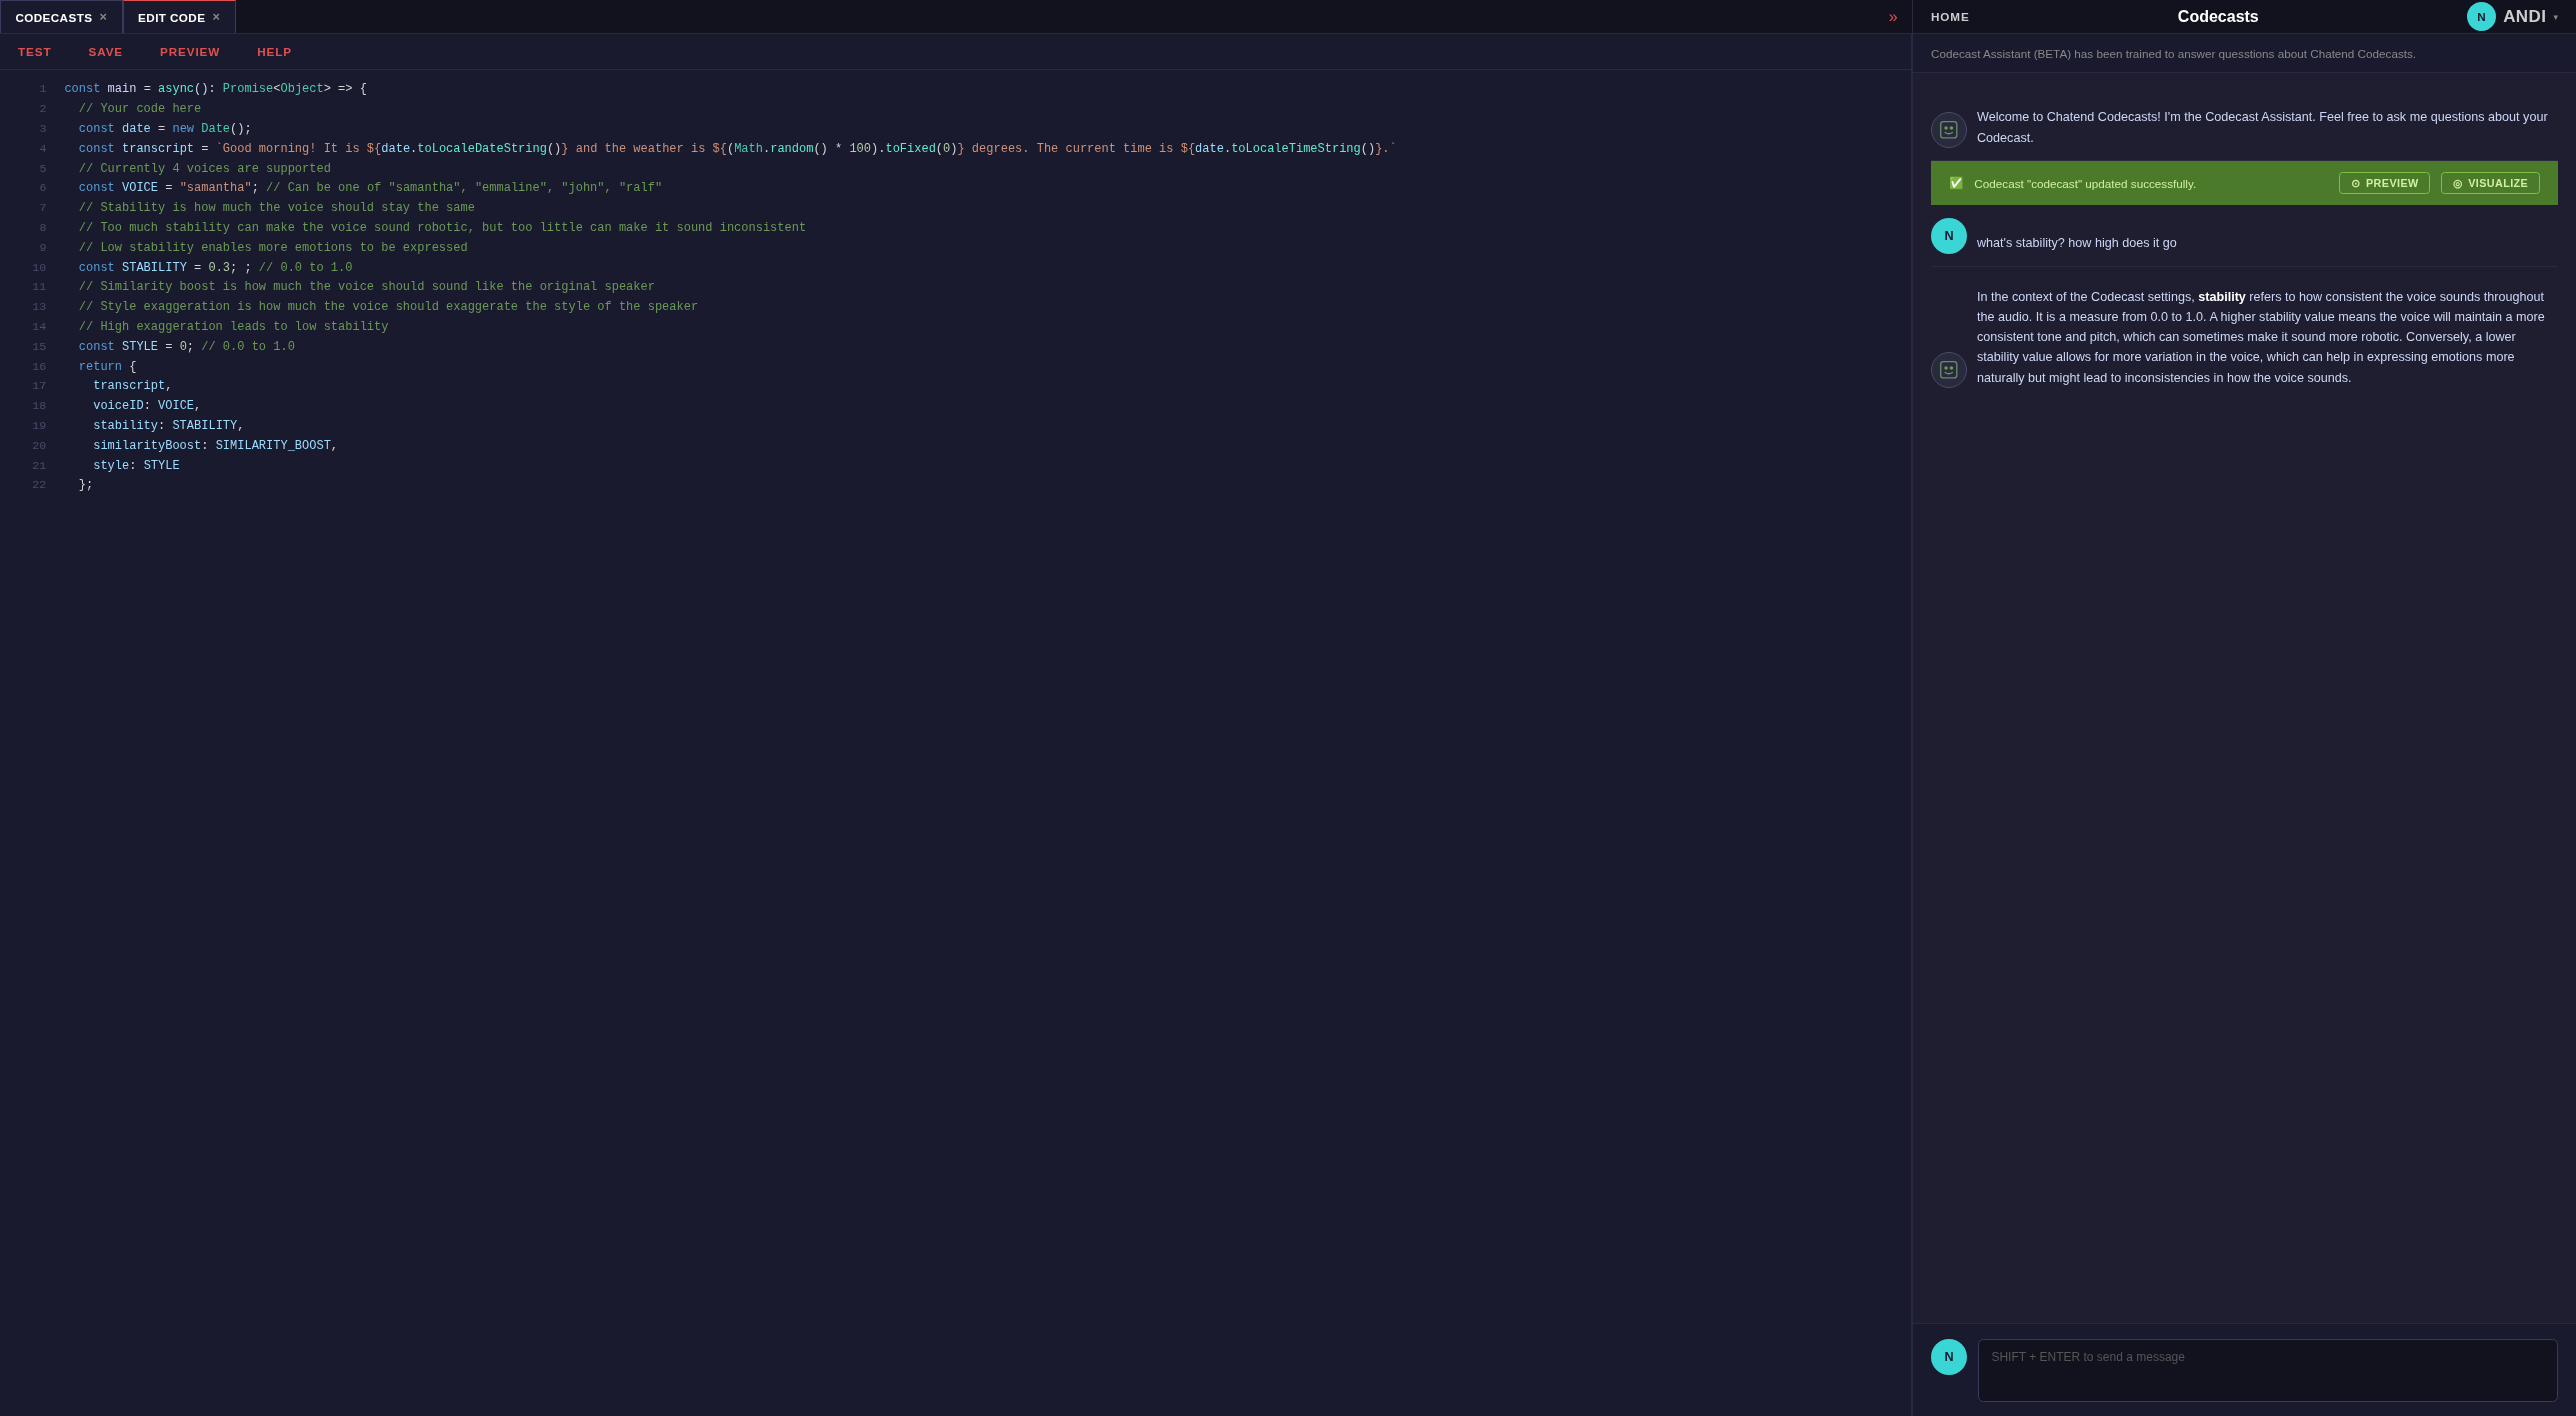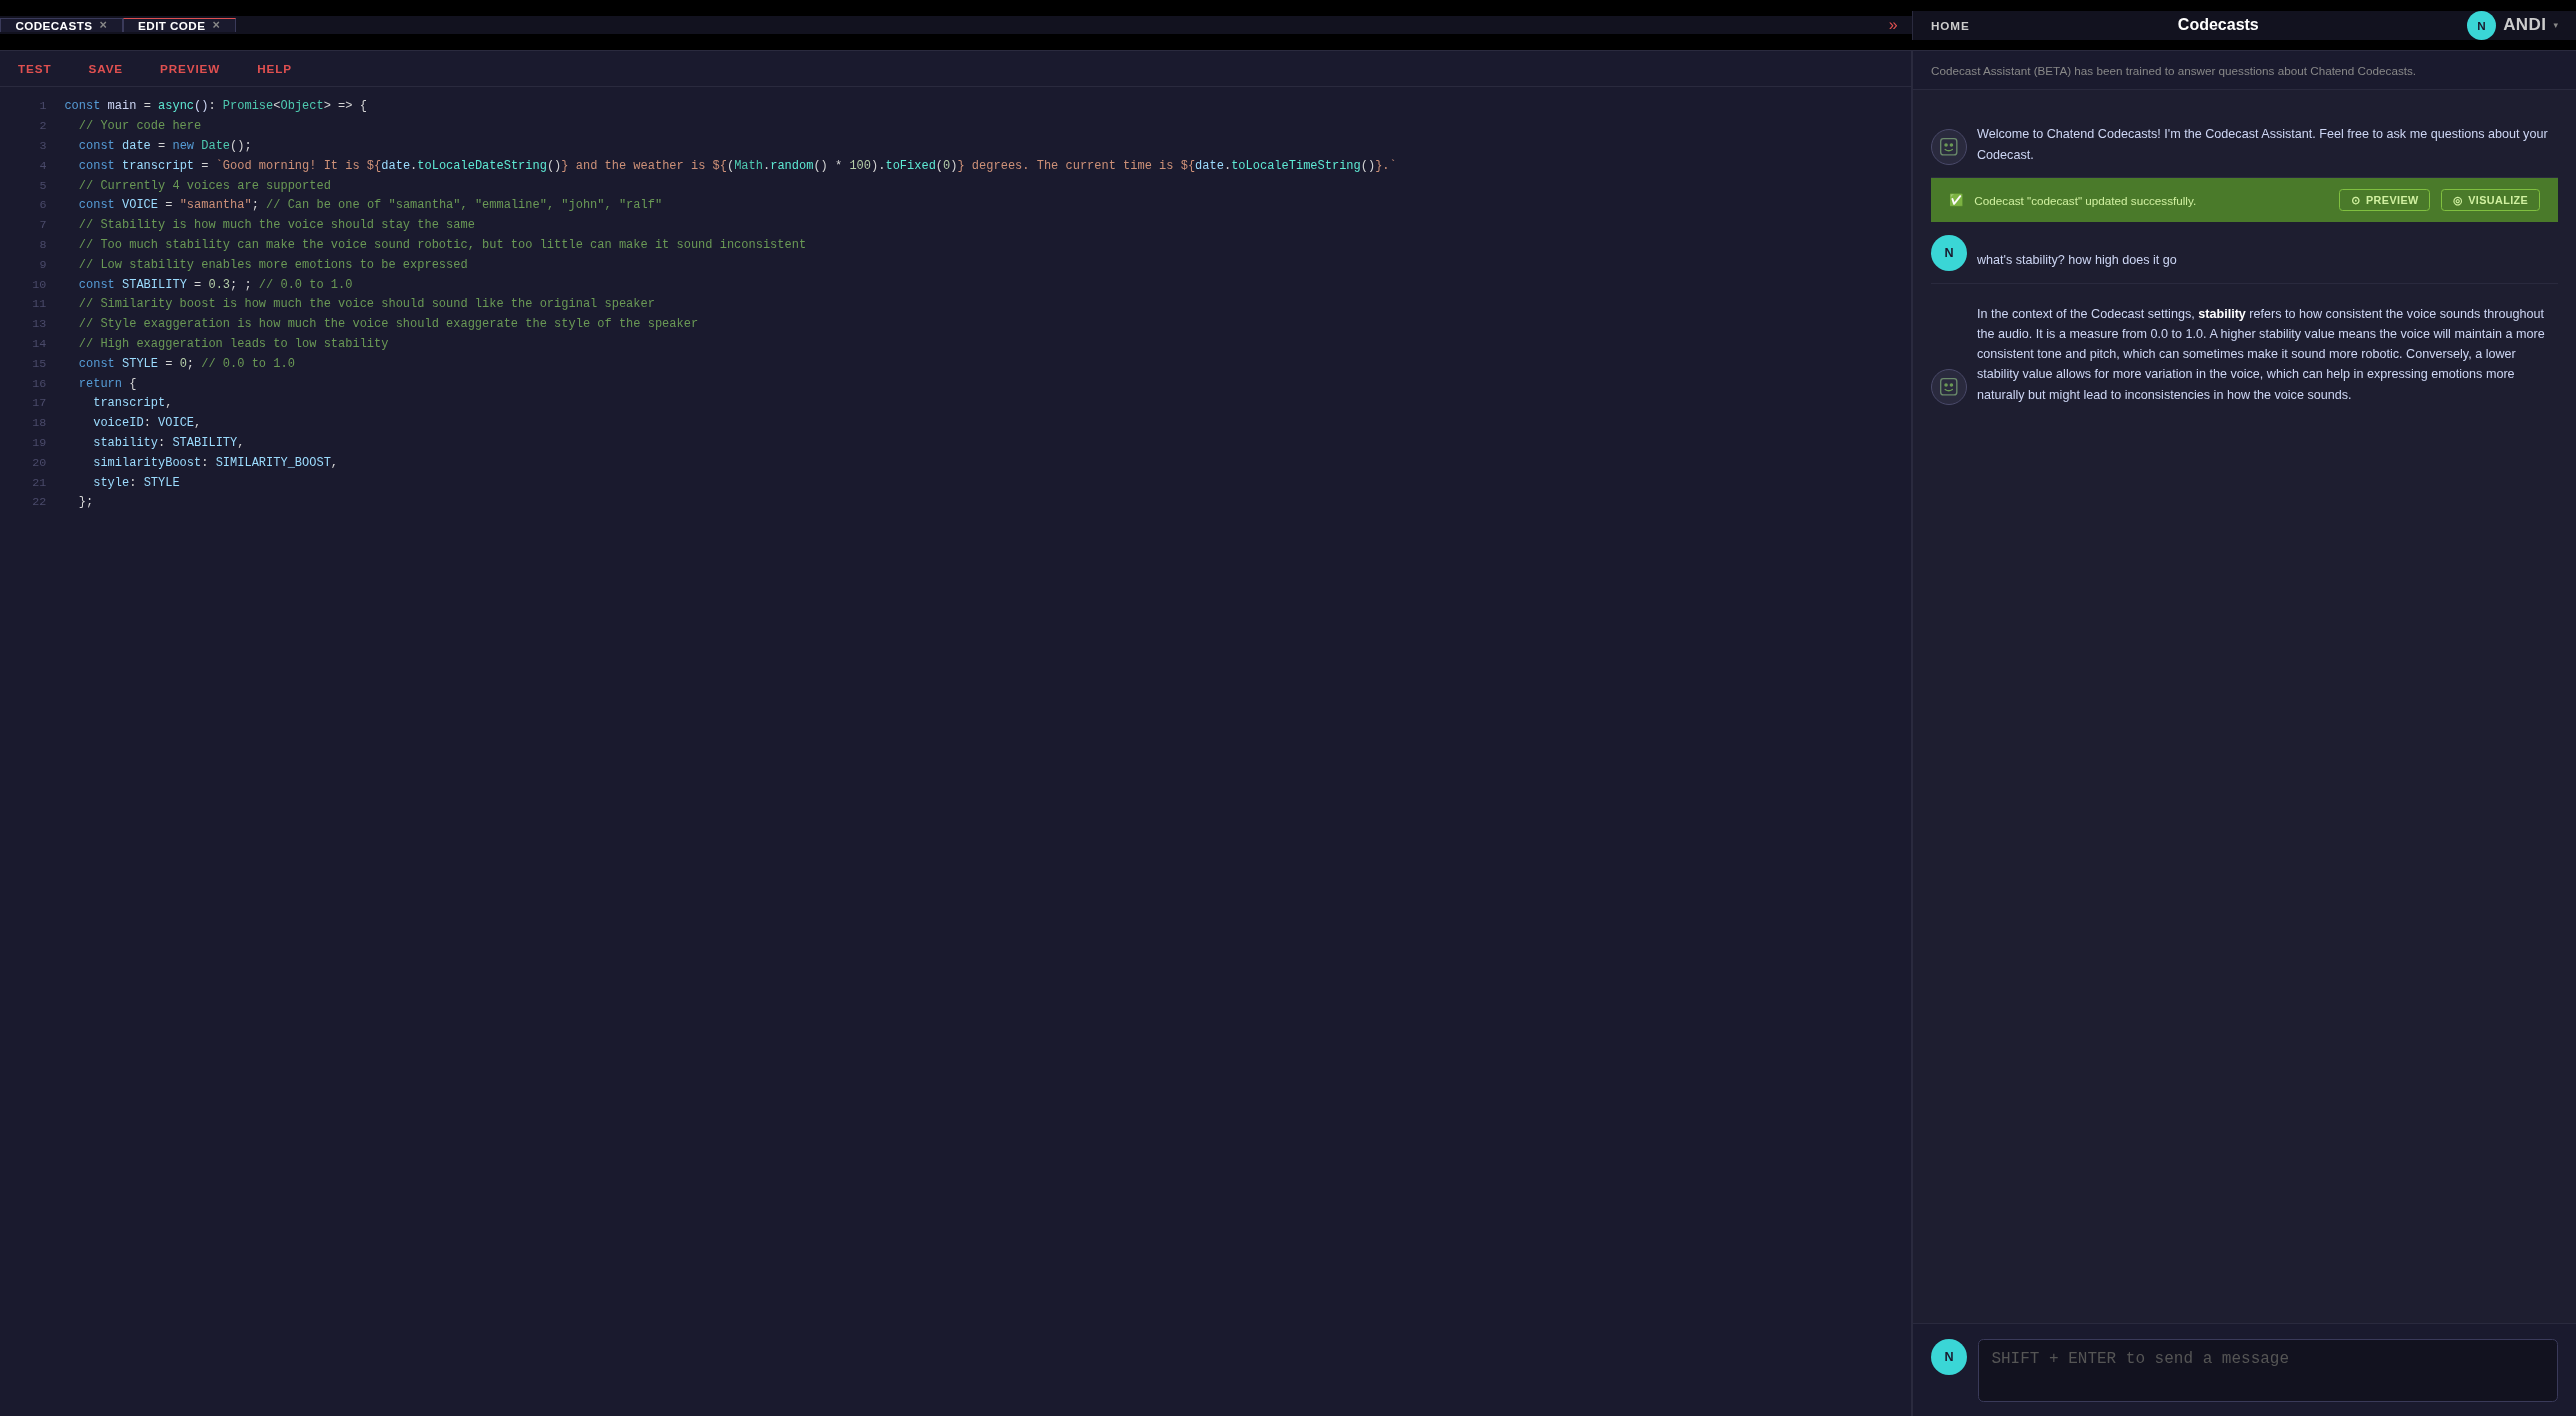--- a/index.html
+++ b/index.html
@@ -9,24 +9,23 @@
       color: #cdd6f4;
       height: 100vh;
       overflow: hidden;
       display: flex;
       flex-direction: column;
     }
 
     
     .top-bar {
       display: flex;
-      height: 51px;
-      background: #000000;
+      height: 34px;
+      background: #14b8a6;
       border-bottom: 0.9px solid #2a2a3e;
-      align-items: center;
     }
     .left-tabs {
       display: flex;
       align-items: center;
       flex: 1;
       background: #12121f;
     }
     .tab {
       display: flex;
       align-items: center;
@@ -305,22 +304,22 @@
       background: #1a1a2e;
       border-top: 0.9px solid #2a2a3e;
     }
     .chat-textarea {
       flex: 1;
       background: #12121f;
       border: 0.9px solid #3a3a5a;
       border-radius: 5.4px;
       padding: 10.8px 12.6px;
       color: #888;
-      font-size: 16px;
-      font-family: Liberation Mono, monospace;
+      font-size: 12px;
+      font-family: Liberation Sans, sans-serif;
       resize: none;
       min-height: 63px;
       outline: none;
     }
     .chat-textarea::placeholder { color: #555; }
   </style>
 </head>
 <body>
 
 <div class="top-bar">

